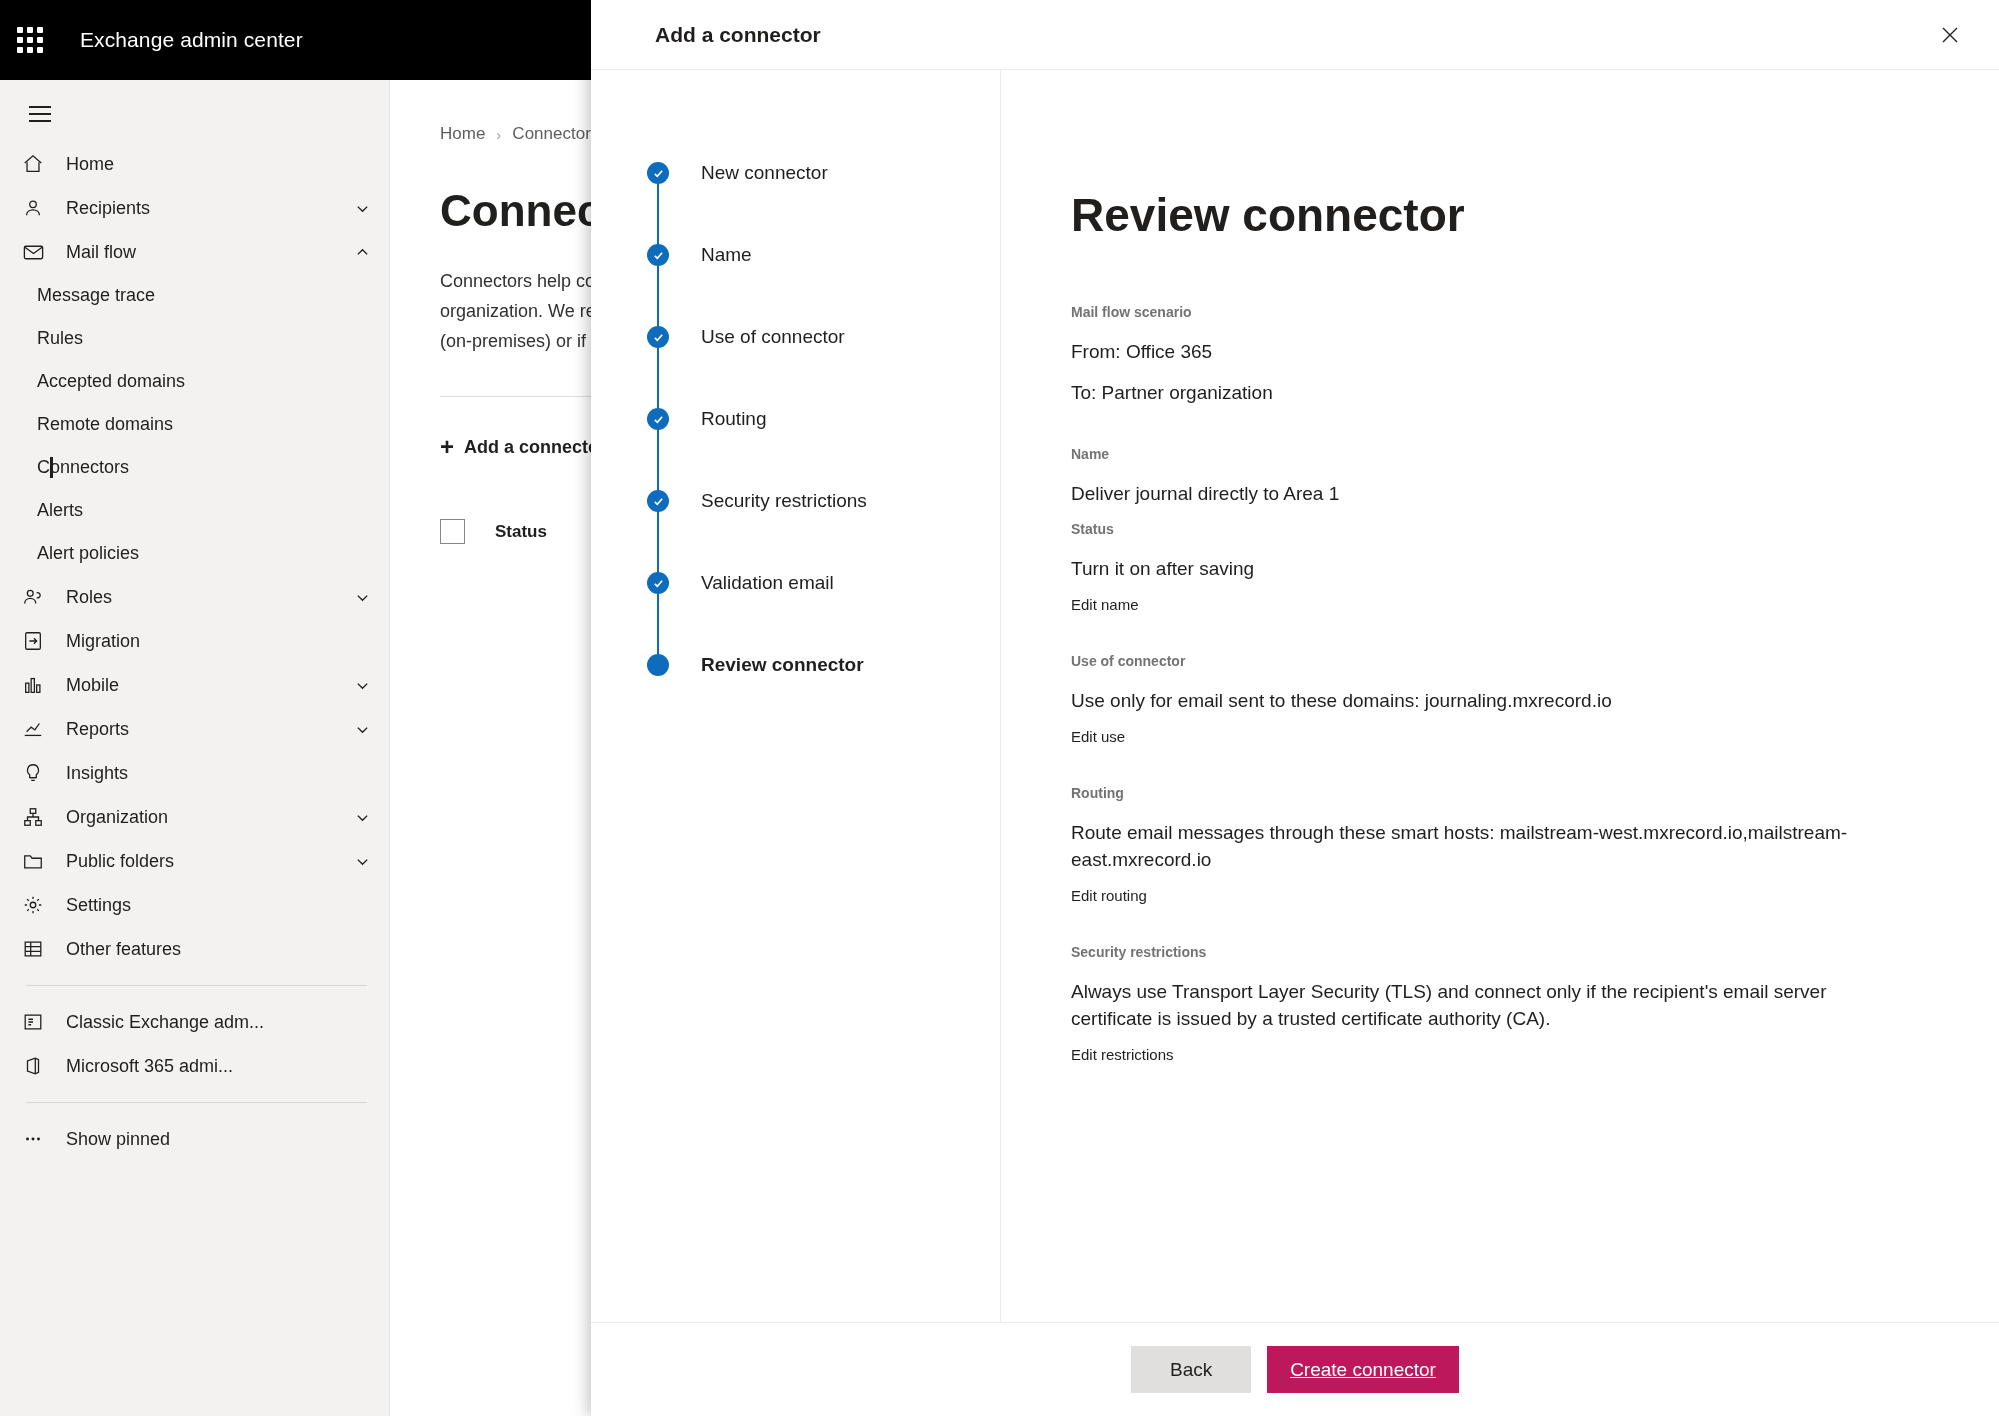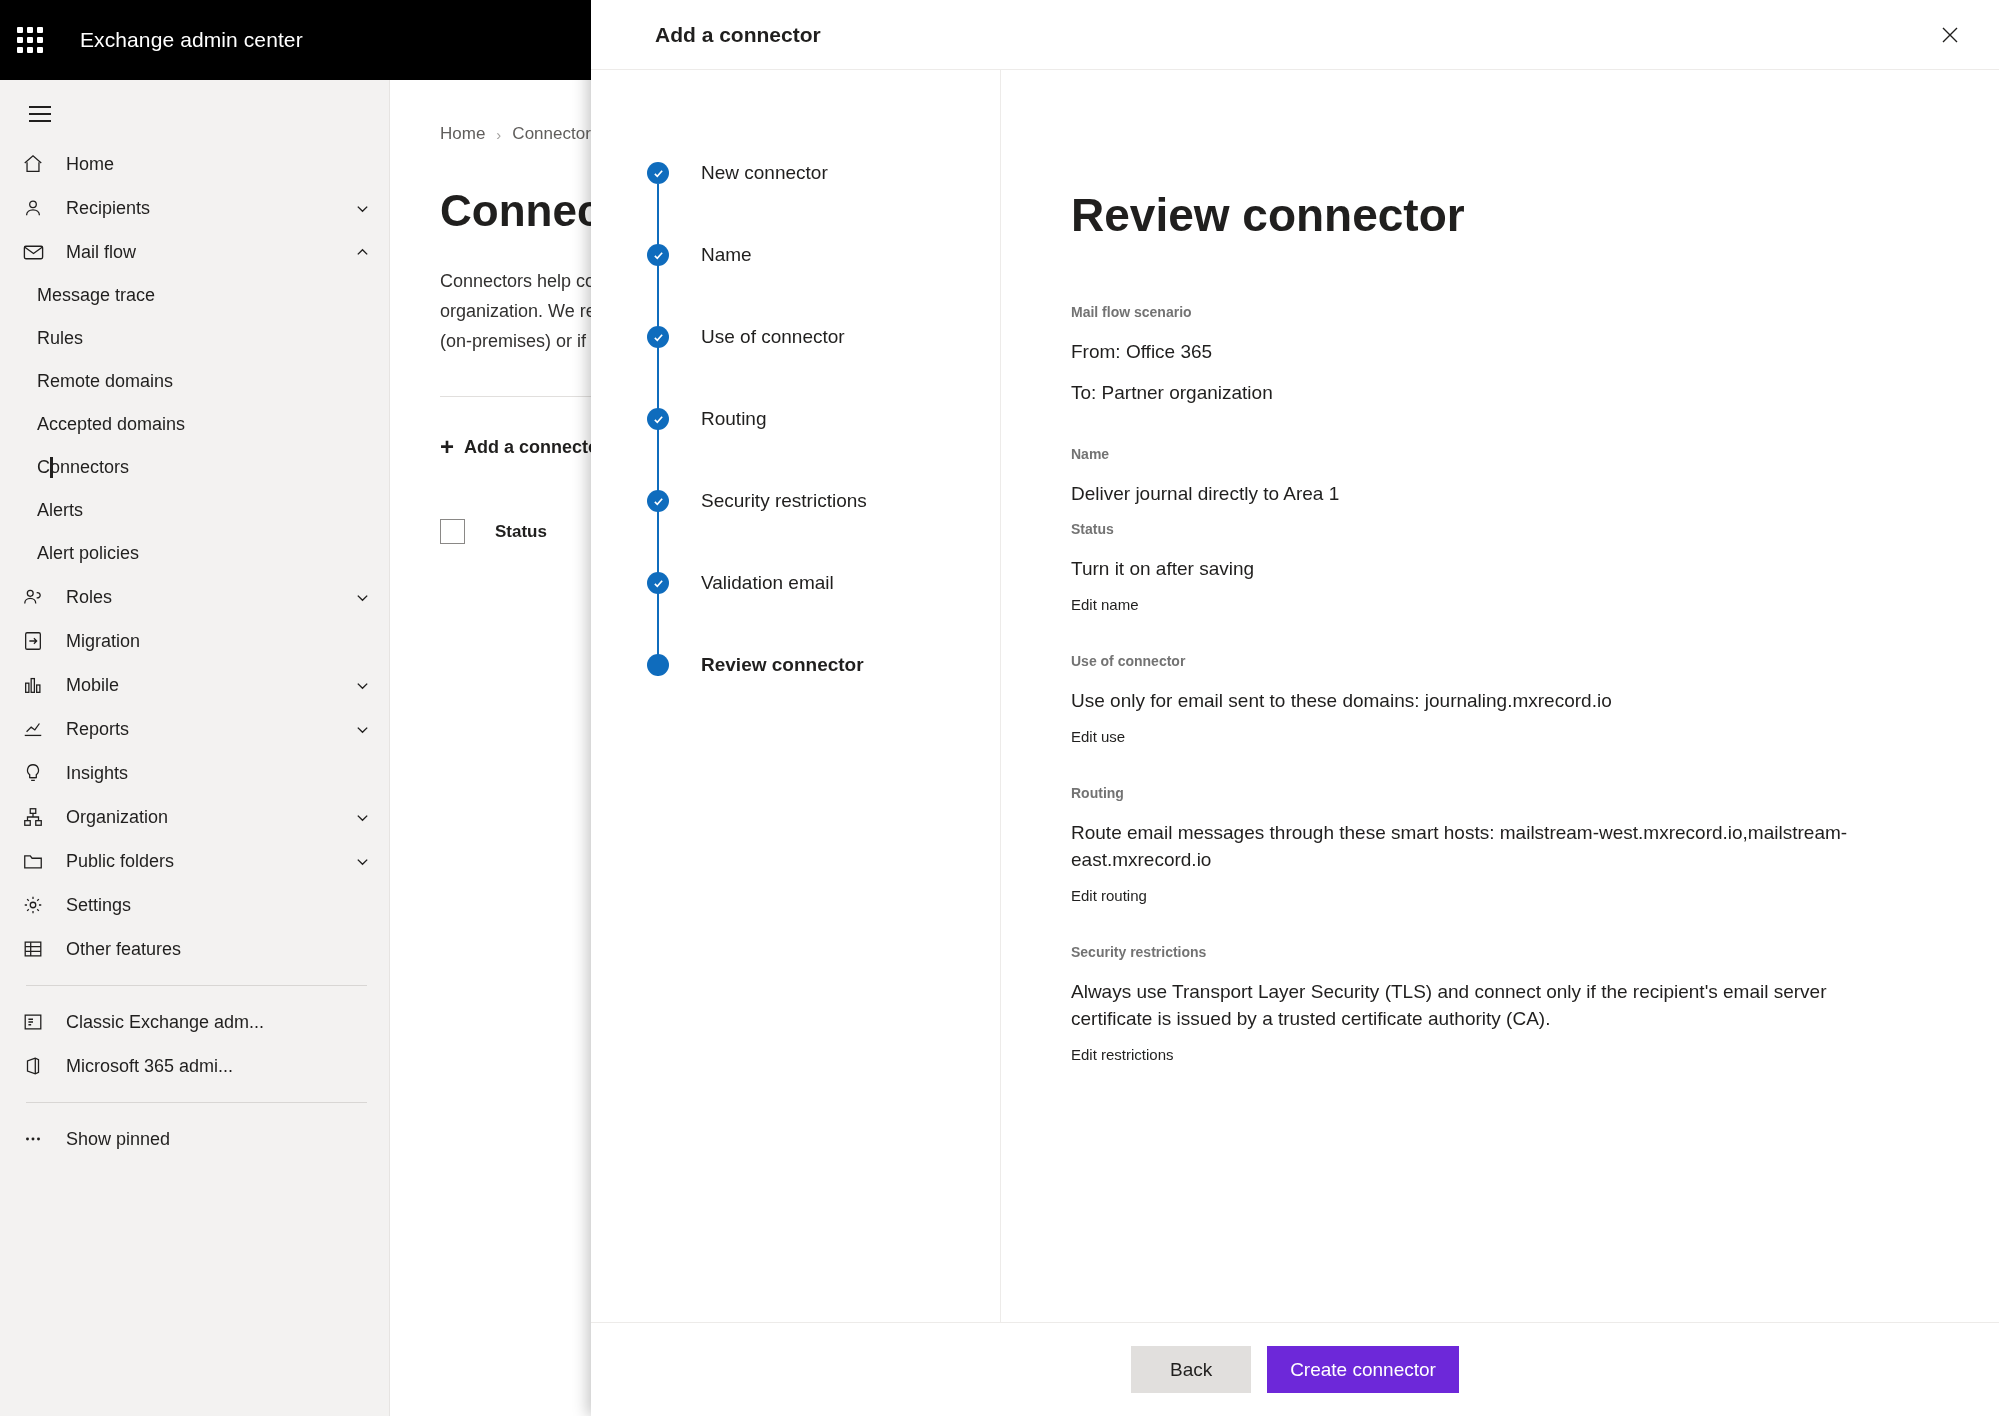--- a/index.html
+++ b/index.html
@@ -252,21 +252,21 @@
   .btn {
     height: 47px;
     min-width: 120px;
     padding: 0 22px;
     font-size: 19px;
     border: 1px solid transparent;
     cursor: pointer;
     font-family: "Liberation Sans", sans-serif;
   }
   .btn-secondary { background: #e1dfdd; color: #201f1e; }
-  .btn-primary { background: #6d28d9; color: #ffffff; }
+  .btn-primary { background: #be185d; color: #ffffff; text-decoration: underline; }
 </style>
 </head>
 <body>
 
 <div class="screen">
 
   <div class="topbar">
     <div class="waffle">
       <div class="waffle-grid">
           <i></i>
@@ -330,24 +330,24 @@
       </span>
     </div>
 
     <div class="nav-sub">
       <span>Message trace</span>
     </div>
     <div class="nav-sub">
       <span>Rules</span>
     </div>
     <div class="nav-sub">
+      <span>Accepted domains</span>
+    </div>
+    <div class="nav-sub">
       <span>Remote domains</span>
-    </div>
-    <div class="nav-sub">
-      <span>Accepted domains</span>
     </div>
     <div class="nav-sub selected">
       <span>Connectors</span>
     </div>
     <div class="nav-sub">
       <span>Alerts</span>
     </div>
     <div class="nav-sub">
       <span>Alert policies</span>
     </div>

